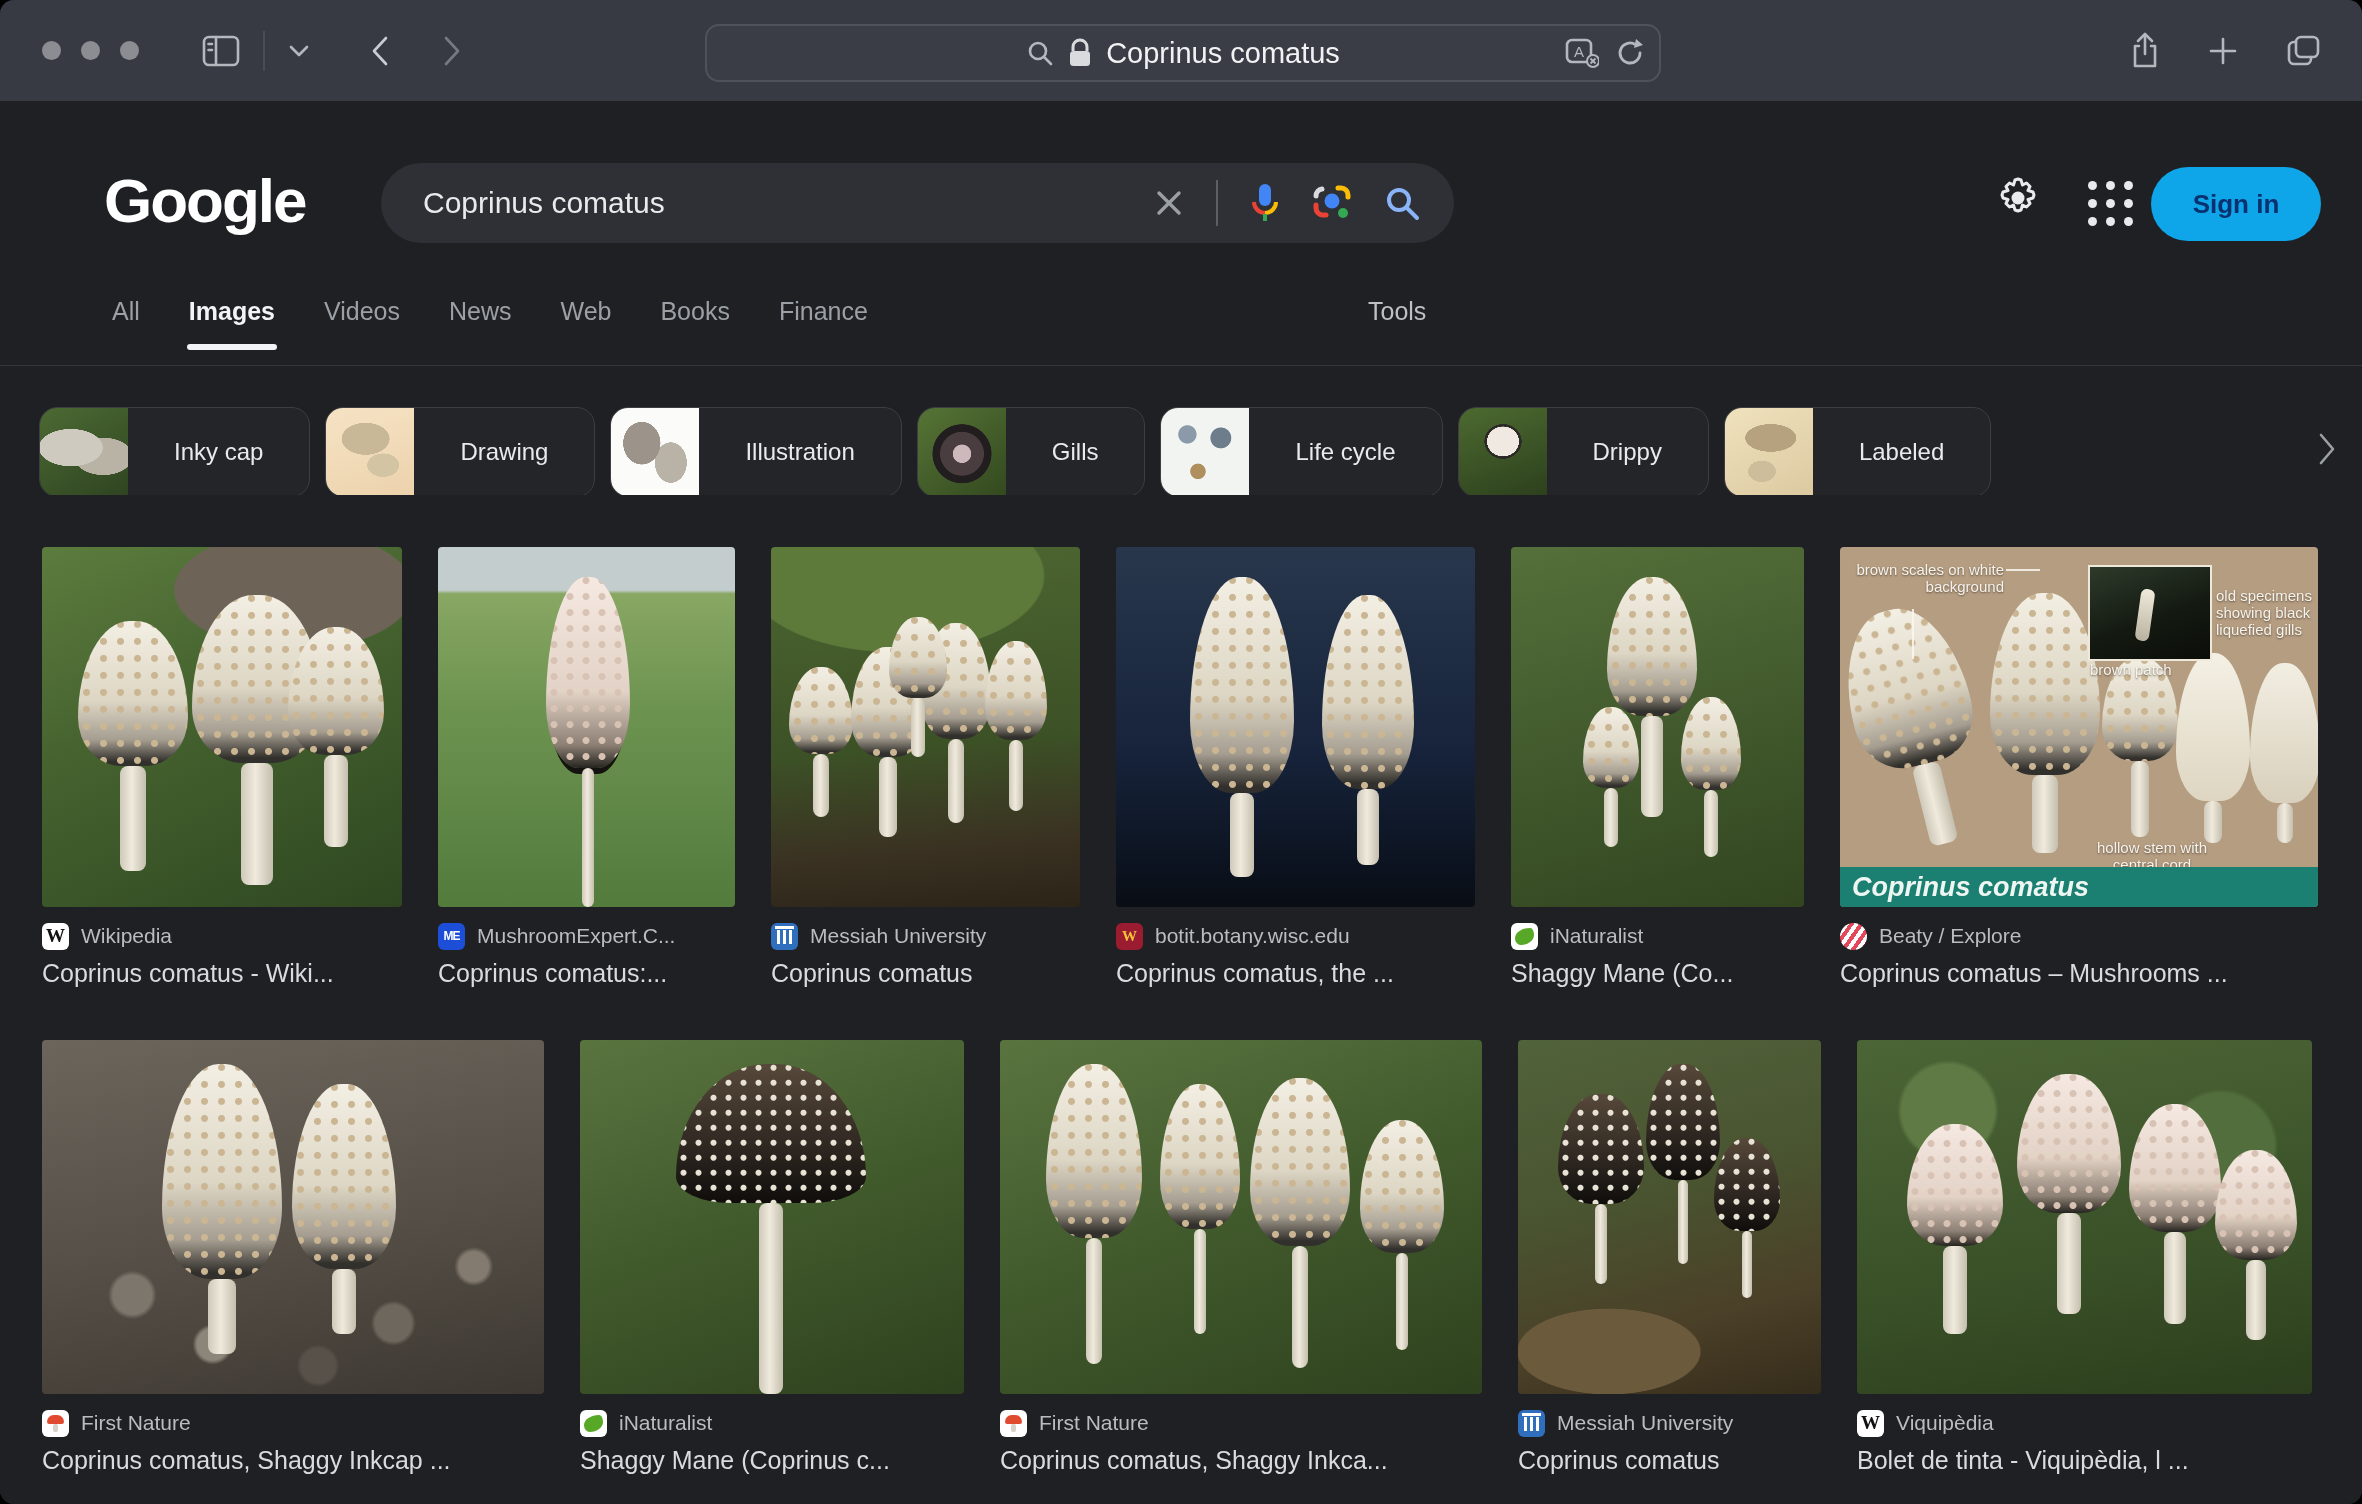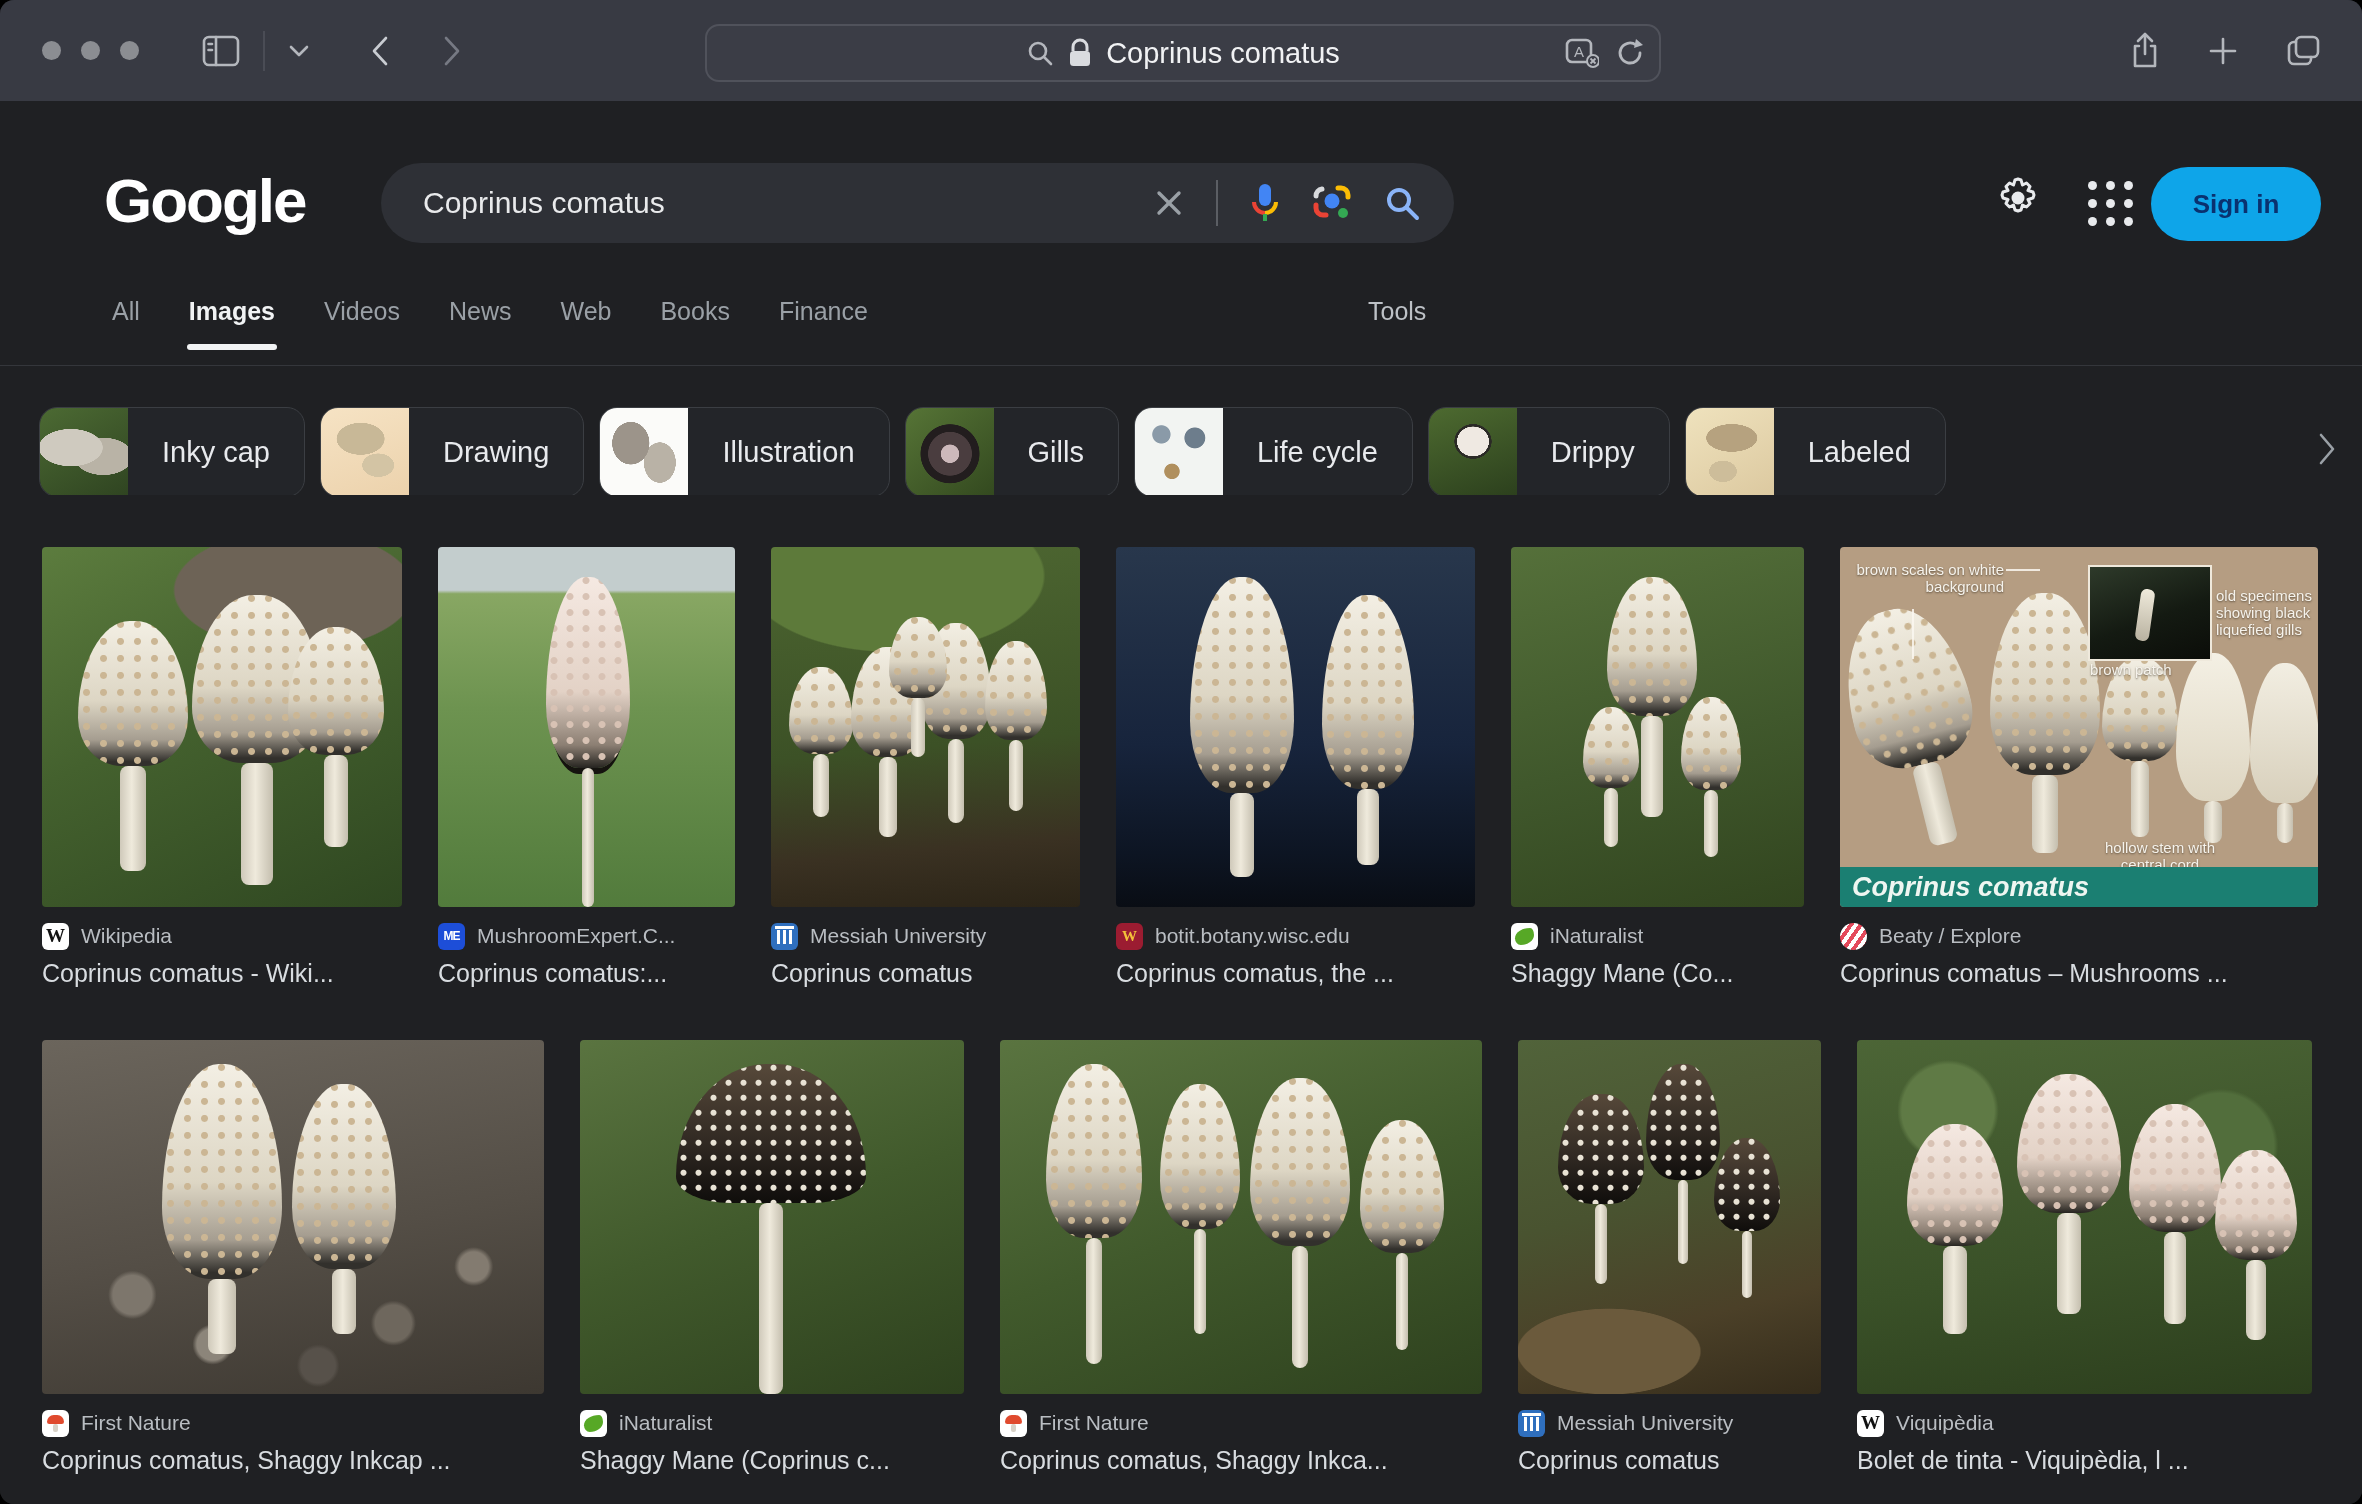--- a/index.html
+++ b/index.html
@@ -37,21 +37,21 @@
   .tabs{position:absolute;left:112px;top:196px;display:flex;gap:49px;font-size:25px;color:#9aa0a6;}
   .tab{position:relative;padding-bottom:24px;cursor:default;}
   .tab.active{color:#f1f3f4;font-weight:bold;}
   .tab.active::after{content:"";position:absolute;left:-2px;right:-2px;bottom:0;height:6px;border-radius:4px;background:#f1f3f4;}
   .tools{position:absolute;left:1368px;top:196px;font-size:25px;color:#bdc1c6;}
   .tabline{position:absolute;left:0;top:264px;width:100%;height:1px;background:#34363b;}
 
   
   .chips{position:absolute;left:39px;top:306px;display:flex;gap:15px;height:88px;width:2285px;overflow:hidden;}
   .chip{display:flex;align-items:center;height:88px;border-radius:18px;background:#232529;border:1px solid #3b3e43;overflow:hidden;flex:none;cursor:default;}
-  .chip-label{padding:0 34px;font-size:29px;color:#e8eaed;white-space:nowrap;}
+  .chip-label{padding:0 46px;font-size:24px;color:#e8eaed;white-space:nowrap;}
   .thumb{width:88px;height:88px;flex:none;}
   .th-inky{background:radial-gradient(ellipse 60% 35% at 35% 45%,#cfcabf 0 60%,transparent 61%),radial-gradient(ellipse 55% 35% at 72% 55%,#b9b3a6 0 60%,transparent 61%),linear-gradient(150deg,#4c6a33,#2f4421);}
   .th-draw{background:radial-gradient(ellipse 45% 30% at 45% 35%,#c8b897 0 60%,transparent 61%),radial-gradient(ellipse 30% 22% at 65% 65%,#d3c4a4 0 60%,transparent 61%),linear-gradient(160deg,#f6e3c4,#ecd2ac);}
   .th-micro{background:repeating-conic-gradient(from 0deg at 50% 50%,#b7a8d8 0deg 10deg,#efeaf8 10deg 20deg);}
   .th-illus{background:radial-gradient(ellipse 35% 40% at 35% 40%,#9c948a 0 60%,transparent 61%),radial-gradient(ellipse 30% 38% at 68% 62%,#b9b2a6 0 60%,transparent 61%),#fbfbf9;}
   .th-gills{background:radial-gradient(circle at 50% 52%,#cdb9bb 0 14%,#4a3d3f 15% 34%,#221d1e 35% 46%,transparent 47%),linear-gradient(140deg,#567436,#33491f);}
   .th-life{background:radial-gradient(circle at 30% 30%,#8a9aa8 0 10%,transparent 11%),radial-gradient(circle at 68% 34%,#6d7d8c 0 12%,transparent 13%),radial-gradient(circle at 42% 72%,#b08f5e 0 9%,transparent 10%),#f2f4f2;}
   .th-drippy{background:radial-gradient(ellipse 30% 28% at 50% 38%,#efe9e2 0 60%,#2b2a26 61% 70%,transparent 71%),linear-gradient(160deg,#4d6a30,#2c401d);}
   .th-label{background:radial-gradient(ellipse 48% 26% at 52% 34%,#b6a27f 0 60%,transparent 61%),radial-gradient(ellipse 26% 20% at 42% 72%,#cdbd9a 0 60%,transparent 61%),linear-gradient(150deg,#efe2bd,#dcc9a0);}
   .chips-fade{position:absolute;right:0;top:300px;width:150px;height:100px;background:linear-gradient(90deg,rgba(31,32,35,0),#1f2023 75%);}
@@ -447,21 +447,21 @@
           <div class="shroom" style="left:410px;bottom:64px;width:70px;height:180px">
                 <i class="cap" style="background:linear-gradient(180deg,#f2eee2,#d8d0bc);height:78%"></i>
                 <i class="stem"></i>
               </div>
           <div class="lbl-inset">
                 <i></i>
               </div>
           <div class="lbl-note" style="left:14px;top:14px;width:150px;text-align:right">brown scales on white background</div>
           <div class="lbl-note" style="left:376px;top:40px;width:96px">old specimens showing black liquefied gills</div>
           <div class="lbl-note" style="left:250px;top:114px">brown patch</div>
-          <div class="lbl-note" style="left:260px;top:292px;width:120px;text-align:center">hollow stem with central cord</div>
+          <div class="lbl-note" style="left:252px;top:292px;width:120px;text-align:center">hollow stem with central cord</div>
           <div class="lbl-line" style="left:166px;top:22px;width:34px;height:2px"></div>
           <div class="lbl-line" style="left:72px;top:62px;width:2px;height:50px"></div>
           <div class="lbl-banner">
                 <span>Coprinus comatus</span>
               </div>
         </div>
         <div class="caption">
           <div class="srcline">
                 <span class="fav fav-beaty"></span>
                 <span class="srcname">Beaty / Explore</span>

